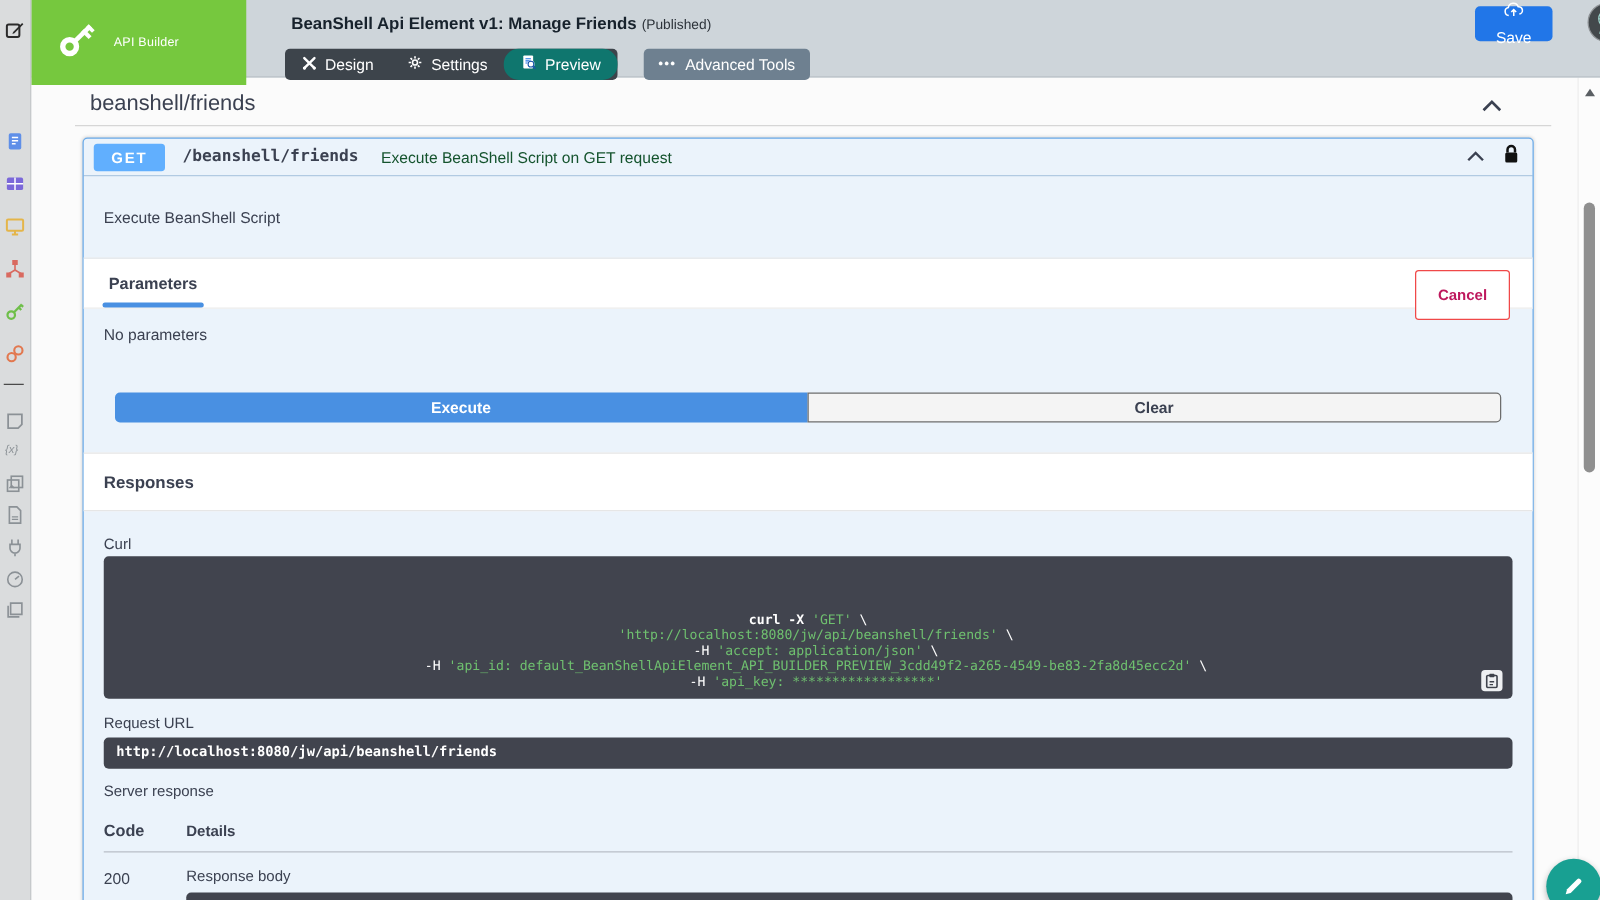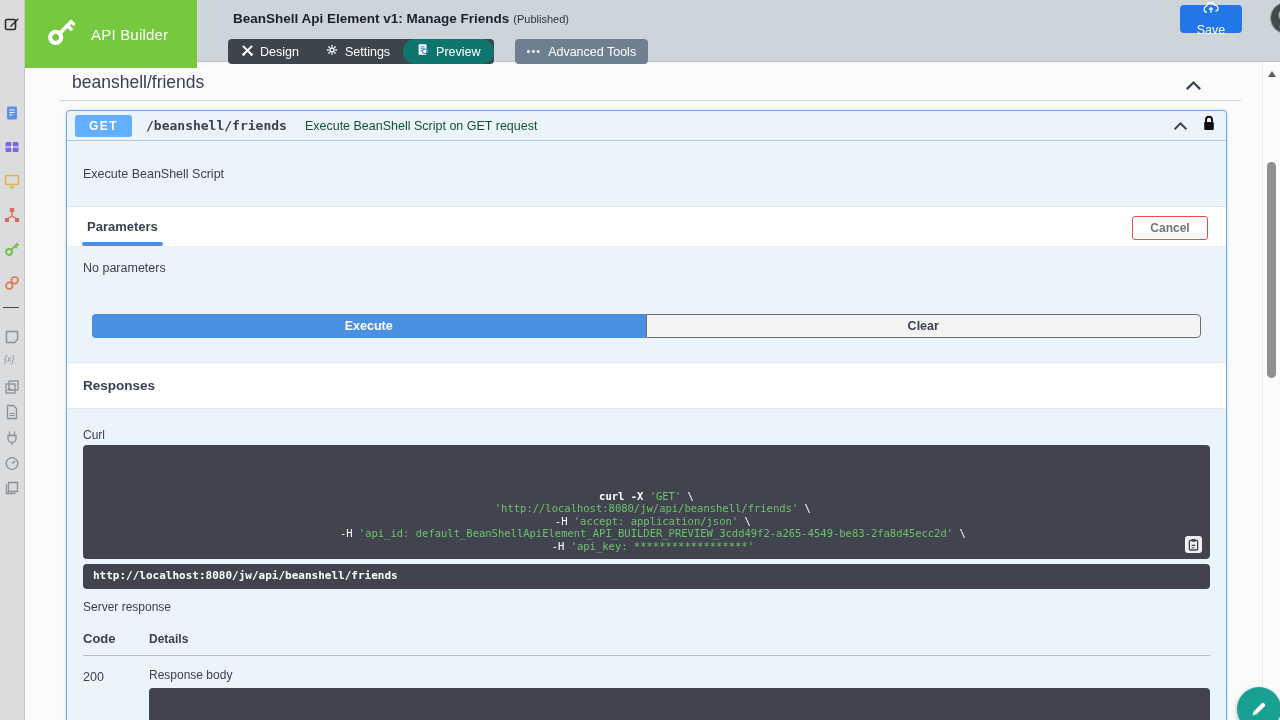--- a/index.html
+++ b/index.html
@@ -8,21 +8,21 @@
 
   
   #rail { position:absolute; left:0; top:0; width:25px; height:720px; background:#dadcdd; border-right:1px solid #c6c9cb; z-index:30; }
   .rail-ic { position:absolute; left:4px; width:16px; height:16px; cursor:pointer; }
   .rail-divider { position:absolute; left:3px; top:307px; width:16px; border-top:1.5px solid #4a4a4a; }
 
   
   #topbar { position:absolute; left:25px; top:0; width:1255px; height:62px; background:#ced5da; border-bottom:1px solid #bac1c7; z-index:10; }
   #logo { position:absolute; left:25px; top:0; width:172px; height:68px; background:#76c83e; z-index:20; display:flex; align-items:center; }
   #logo .logo-key { margin-left:16px; }
-  #logo .logo-text { color:#fff; font-size:15px; margin-left:10px; letter-spacing:.2px; }
+  #logo .logo-text { color:#fff; font-size:10px; margin-left:10px; letter-spacing:.2px; }
   .doc-title { position:absolute; left:208px; top:11px; font-size:13.5px; color:#17222c; }
   .doc-title b { font-weight:700; }
   .doc-title .published { font-size:11px; font-weight:400; color:#2d333a; margin-left:4px; }
   #tabs { position:absolute; left:203px; top:39px; height:25px; display:flex; align-items:stretch; }
   .tabgroup { display:flex; background:#3d444b; border-radius:4px; }
   .tab { display:flex; align-items:center; gap:6px; color:#fff; font-size:12.5px; padding:0 13px; cursor:pointer; }
   .tab.active { background:#0f766e; border-radius:12px; }
   .tab-adv { display:flex; align-items:center; gap:7px; background:#6e8090; color:#fff; font-size:12.5px; border-radius:4px; margin-left:21px; padding:0 12px; cursor:pointer; }
   .tab-adv .dots { font-size:11px; letter-spacing:1px; position:relative; top:-1px; }
   #save-btn { position:absolute; left:1155px; top:5px; width:62px; height:28px; background:#2176e8; border:none; border-radius:4px; color:#fff; font-size:12.5px; display:flex; align-items:center; justify-content:center; gap:6px; cursor:pointer; font-family:inherit;flex-direction:column; }
@@ -46,21 +46,21 @@
   .op-path { margin-left:14px; font-family:"DejaVu Sans Mono", monospace; font-weight:700; font-size:13px; color:#3b4151; }
   .op-summary { margin-left:18px; font-size:12.5px; color:#14532d; }
   .op-header .spacer { flex:1; }
   .op-lock { margin-left:14px; cursor:pointer; }
   .op-chevron { cursor:pointer; }
 
   .op-desc { height:65px; display:flex; align-items:center; padding-left:16px; font-size:12.5px; color:#3b4151; }
   .op-tabbar { height:41px; background:#fff; border-top:1px solid #dfe3e7; border-bottom:1px solid #ececec; position:relative; }
   .param-tab { position:absolute; left:15px; top:0; height:100%; display:flex; align-items:center; font-weight:700; font-size:13px; color:#3b4151; padding:0 5px; cursor:pointer; }
   .param-tab .underline { position:absolute; left:0; bottom:0; width:100%; height:4px; background:#4990e2; border-radius:2px; }
-  .cancel-btn { position:absolute; right:18px; top:9px; width:76px; height:24px; background:#fff; border:1.5px solid #f04848; border-radius:3px; color:#737373; font-weight:700; font-size:12px; cursor:pointer; font-family:inherit; }
+  .cancel-btn { position:absolute; right:18px; top:9px; width:76px; height:40px; background:#fff; border:1.5px solid #f04848; border-radius:3px; color:#be185d; font-weight:700; font-size:12px; cursor:pointer; font-family:inherit; }
   .op-noparams { height:67px; padding:14px 16px; font-size:12.5px; color:#3b4151; }
   .exec-row { margin:0 25px; height:24px; display:flex; }
   .btn-execute { flex:1; background:#4990e2; border:none; border-radius:4px 0 0 4px; color:#fff; font-weight:700; font-size:12.5px; cursor:pointer; font-family:inherit; }
   .btn-clear { flex:1; background:#f4f4f4; border:1.5px solid #6d6d6d; border-radius:0 4px 4px 0; color:#3b4151; font-weight:700; font-size:12.5px; cursor:pointer; font-family:inherit; }
   .op-gap { height:24px; }
   .responses-hdr { height:47px; background:#fff; border-top:1px solid #e6e6e6; border-bottom:1px solid #e6e6e6; display:flex; align-items:center; padding-left:16px; font-weight:700; font-size:13.5px; color:#3b4151; }
   .op-results { padding:19px 16px 0; }
   .lbl { font-size:12px; color:#3b4151; }
   .codeblock { background:#41444e; border-radius:4px; padding:7px 10px; color:#fff; font-family:"DejaVu Sans Mono", monospace; font-size:10.5px; line-height:12.5px; white-space:pre; position:relative; }
   .codeblock .tk-s { color:#6fc06f; }
@@ -307,20 +307,21 @@
       <div id="curl-block" class="codeblock">
         <button class="copy-btn">
           <svg width="11" height="13" viewBox="0 0 12 14">
               <rect x="1.5" y="2.5" width="9" height="10.5" rx="1" fill="none" stroke="#3f434c" stroke-width="1.4"></rect>
               <rect x="3.8" y="1" width="4.4" height="3" rx="0.6" fill="#3f434c"></rect>
               <path d="M4 8h4M4 10.5h3" stroke="#3f434c" stroke-width="1.2"></path>
             </svg>
         </button>
       <div><span class="tk-b">curl -X </span><span class="tk-s">'GET'</span><span> \</span></div><div><span>  </span><span class="tk-s">'http://localhost:8080/jw/api/beanshell/friends'</span><span> \</span></div><div><span>  -H </span><span class="tk-s">'accept: application/json'</span><span> \</span></div><div><span>  -H </span><span class="tk-s">'api_id: default_BeanShellApiElement_API_BUILDER_PREVIEW_3cdd49f2-a265-4549-be83-2fa8d45ecc2d'</span><span> \</span></div><div><span>  -H </span><span class="tk-s">'api_key: ******************'</span></div></div>
 
+      <div class="lbl requrl-lbl">Request URL</div>
       <div id="url-block" class="codeblock">http://localhost:8080/jw/api/beanshell/friends</div>
 
       <div class="lbl srvresp-lbl">Server response</div>
 
       <div class="resp-head">
         <div class="col-code-h">Code</div>
         <div class="col-det-h">Details</div>
       </div>
       <div class="resp-hr"></div>
 

